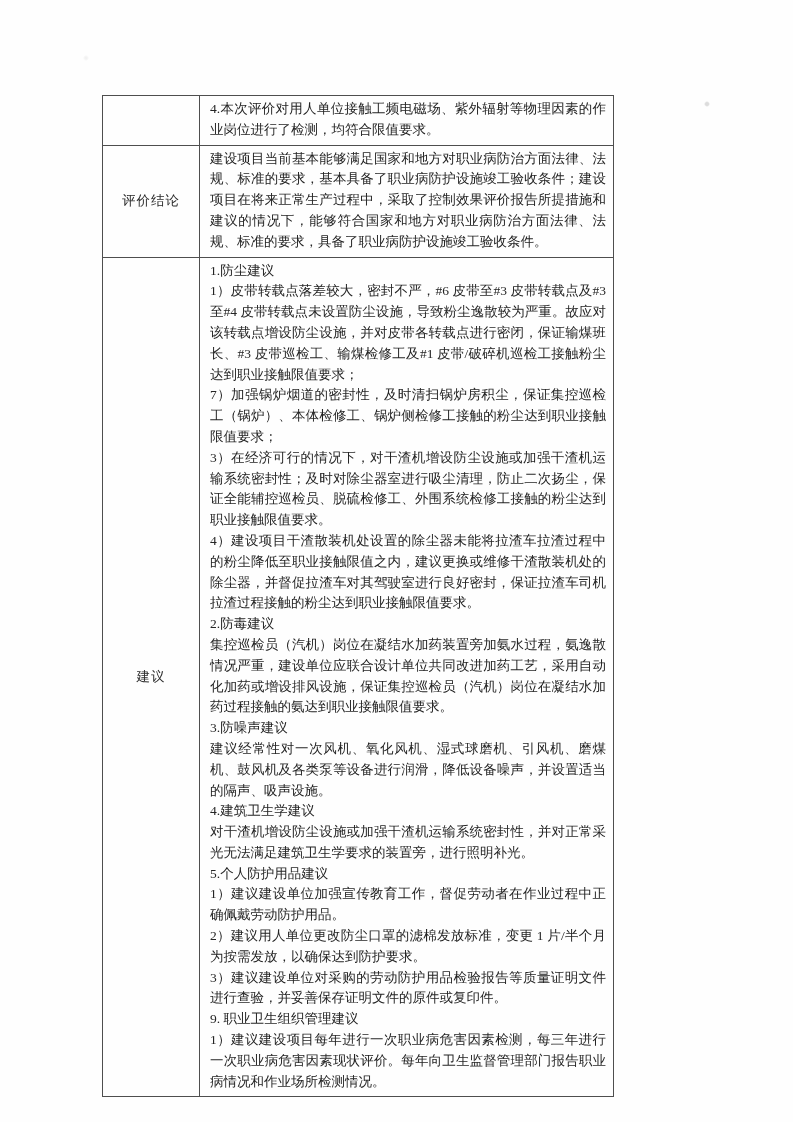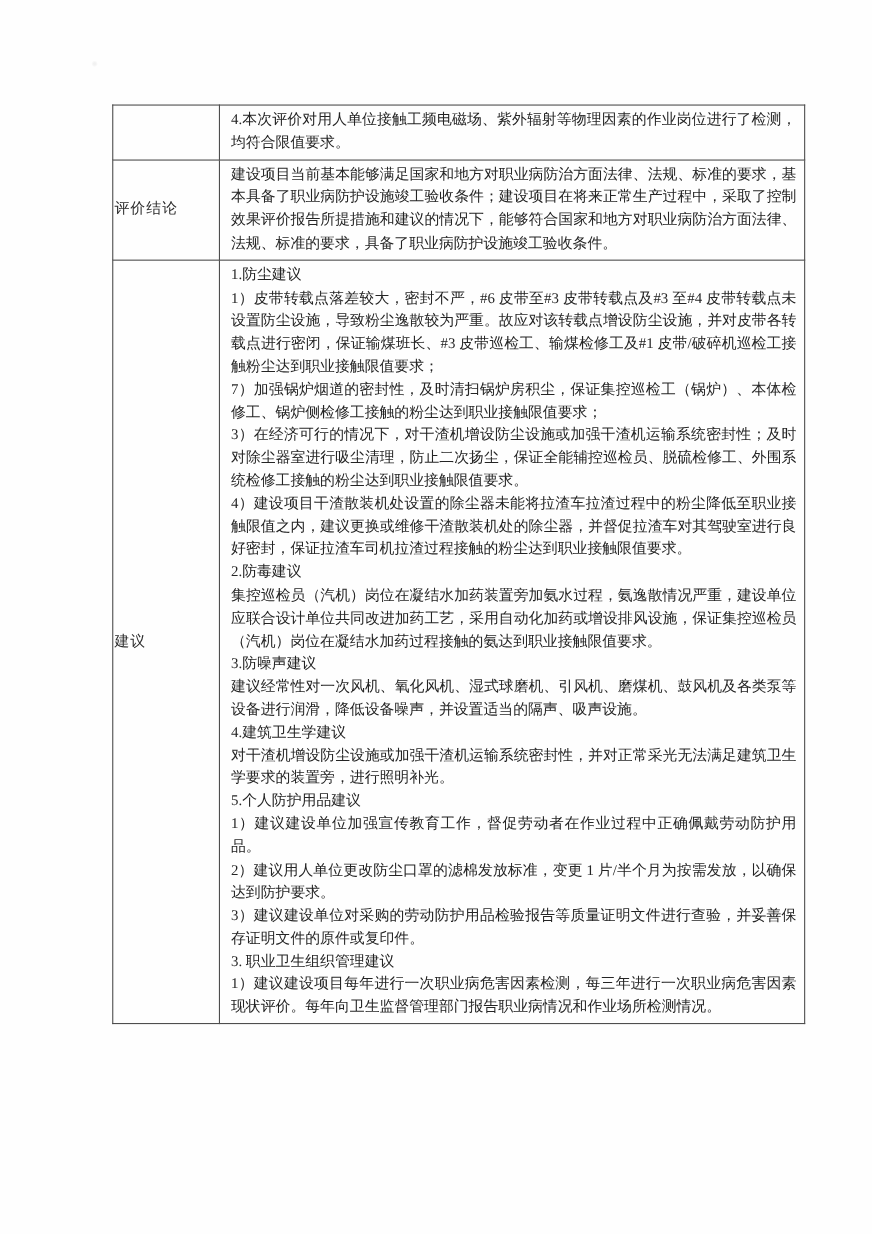--- a/index.html
+++ b/index.html
@@ -22,32 +22,33 @@
     height: 1122px;
     background:
       radial-gradient(circle at 707px 104px, rgba(120,120,120,0.25) 0 1.5px, transparent 3px),
       radial-gradient(circle at 86px 58px, rgba(150,150,150,0.12) 0 1px, transparent 3px),
       #fefefe;
   }
   table.doc-table {
     position: absolute;
     left: 102px;
     top: 95px;
-    width: 630px;
+    width: 512px;
     border-collapse: collapse;
     table-layout: fixed;
   }
   table.doc-table td {
     border: 1px solid #4e4e4e;
     font-size: 13.5px;
     line-height: 20.8px;
     vertical-align: middle;
   }
   td.label-cell {
     width: 94px;
+    text-align: center;
     letter-spacing: 1px;
     color: #2b2b2b;
   }
   td.content-cell {
     padding: 3px 7px 4px 10px;
     text-align: justify;
     text-justify: inter-ideograph;
     color: #242424;
     vertical-align: top;
   }
@@ -89,19 +90,19 @@
             <p>2.防毒建议</p>
             <p>集控巡检员（汽机）岗位在凝结水加药装置旁加氨水过程，氨逸散情况严重，建设单位应联合设计单位共同改进加药工艺，采用自动化加药或增设排风设施，保证集控巡检员（汽机）岗位在凝结水加药过程接触的氨达到职业接触限值要求。</p>
             <p>3.防噪声建议</p>
             <p>建议经常性对一次风机、氧化风机、湿式球磨机、引风机、磨煤机、鼓风机及各类泵等设备进行润滑，降低设备噪声，并设置适当的隔声、吸声设施。</p>
             <p>4.建筑卫生学建议</p>
             <p>对干渣机增设防尘设施或加强干渣机运输系统密封性，并对正常采光无法满足建筑卫生学要求的装置旁，进行照明补光。</p>
             <p>5.个人防护用品建议</p>
             <p>1）建议建设单位加强宣传教育工作，督促劳动者在作业过程中正确佩戴劳动防护用品。</p>
             <p>2）建议用人单位更改防尘口罩的滤棉发放标准，变更 1 片/半个月为按需发放，以确保达到防护要求。</p>
             <p>3）建议建设单位对采购的劳动防护用品检验报告等质量证明文件进行查验，并妥善保存证明文件的原件或复印件。</p>
-            <p>3. 职业卫生组织管理建议</p>
+            <p>9. 职业卫生组织管理建议</p>
             <p>1）建议建设项目每年进行一次职业病危害因素检测，每三年进行一次职业病危害因素现状评价。每年向卫生监督管理部门报告职业病情况和作业场所检测情况。</p>
           </td>
         </tr>
       </tbody>
   </table>
 </div>
 
 </body></html>

